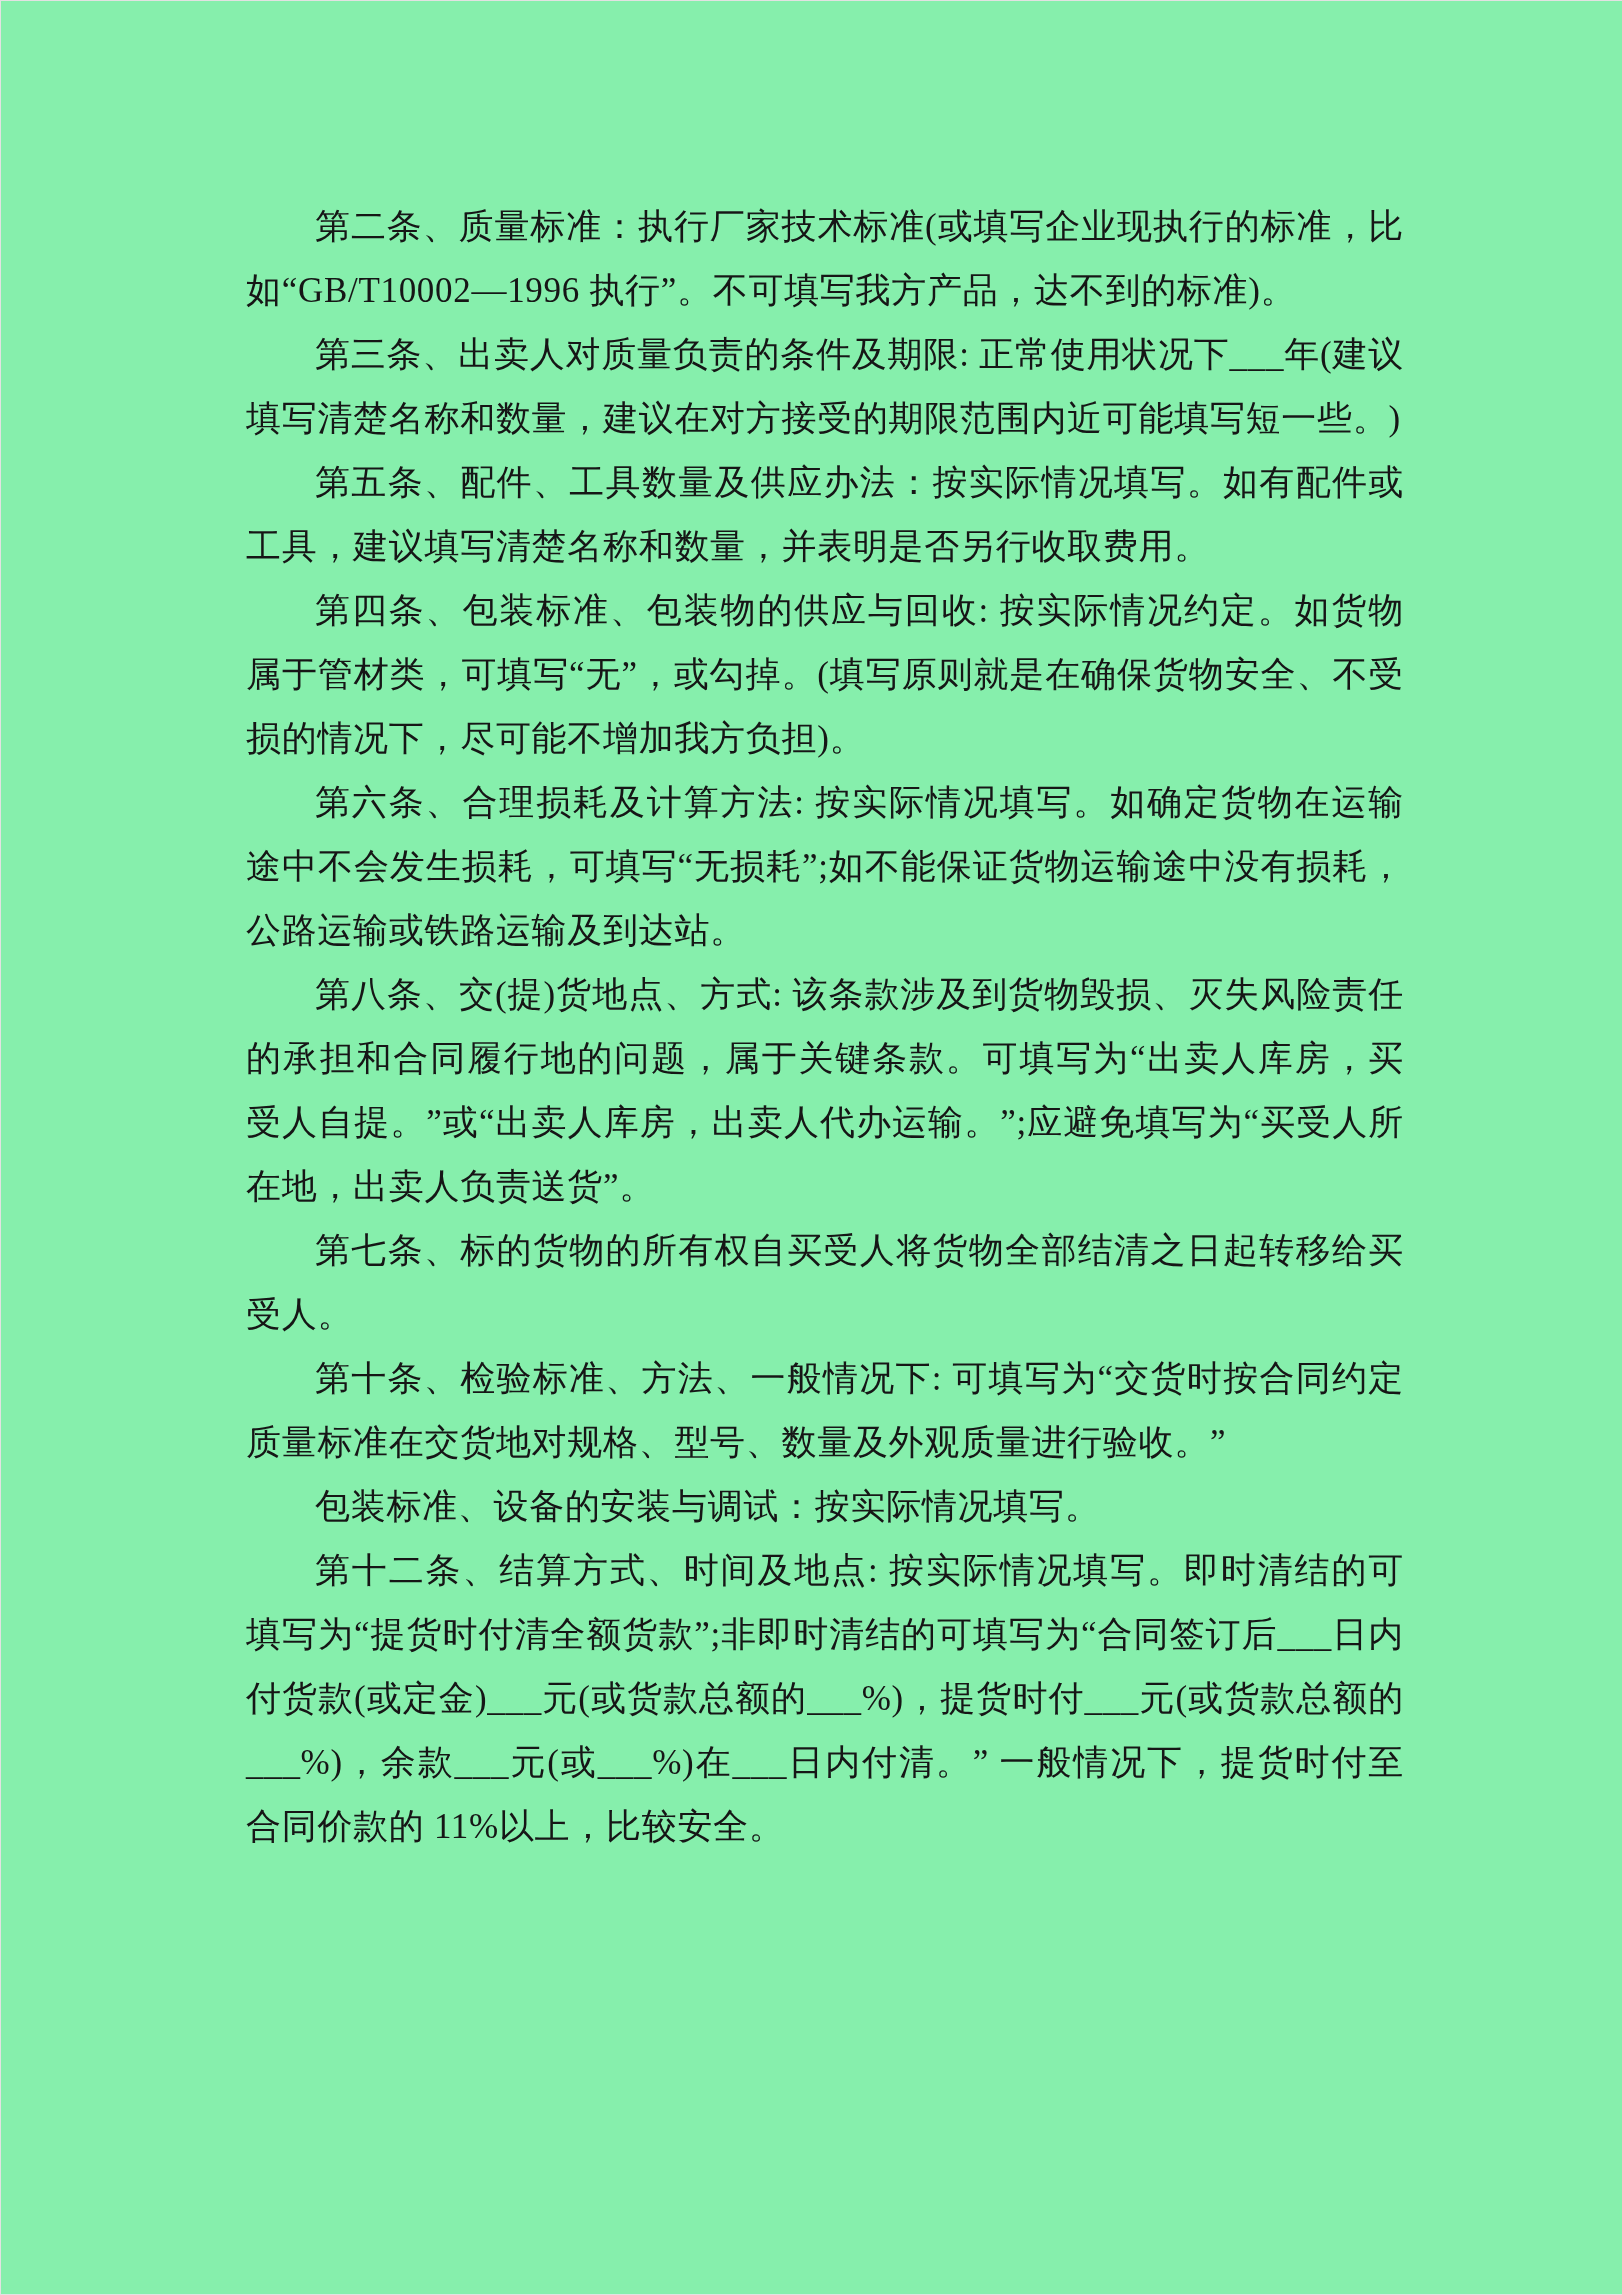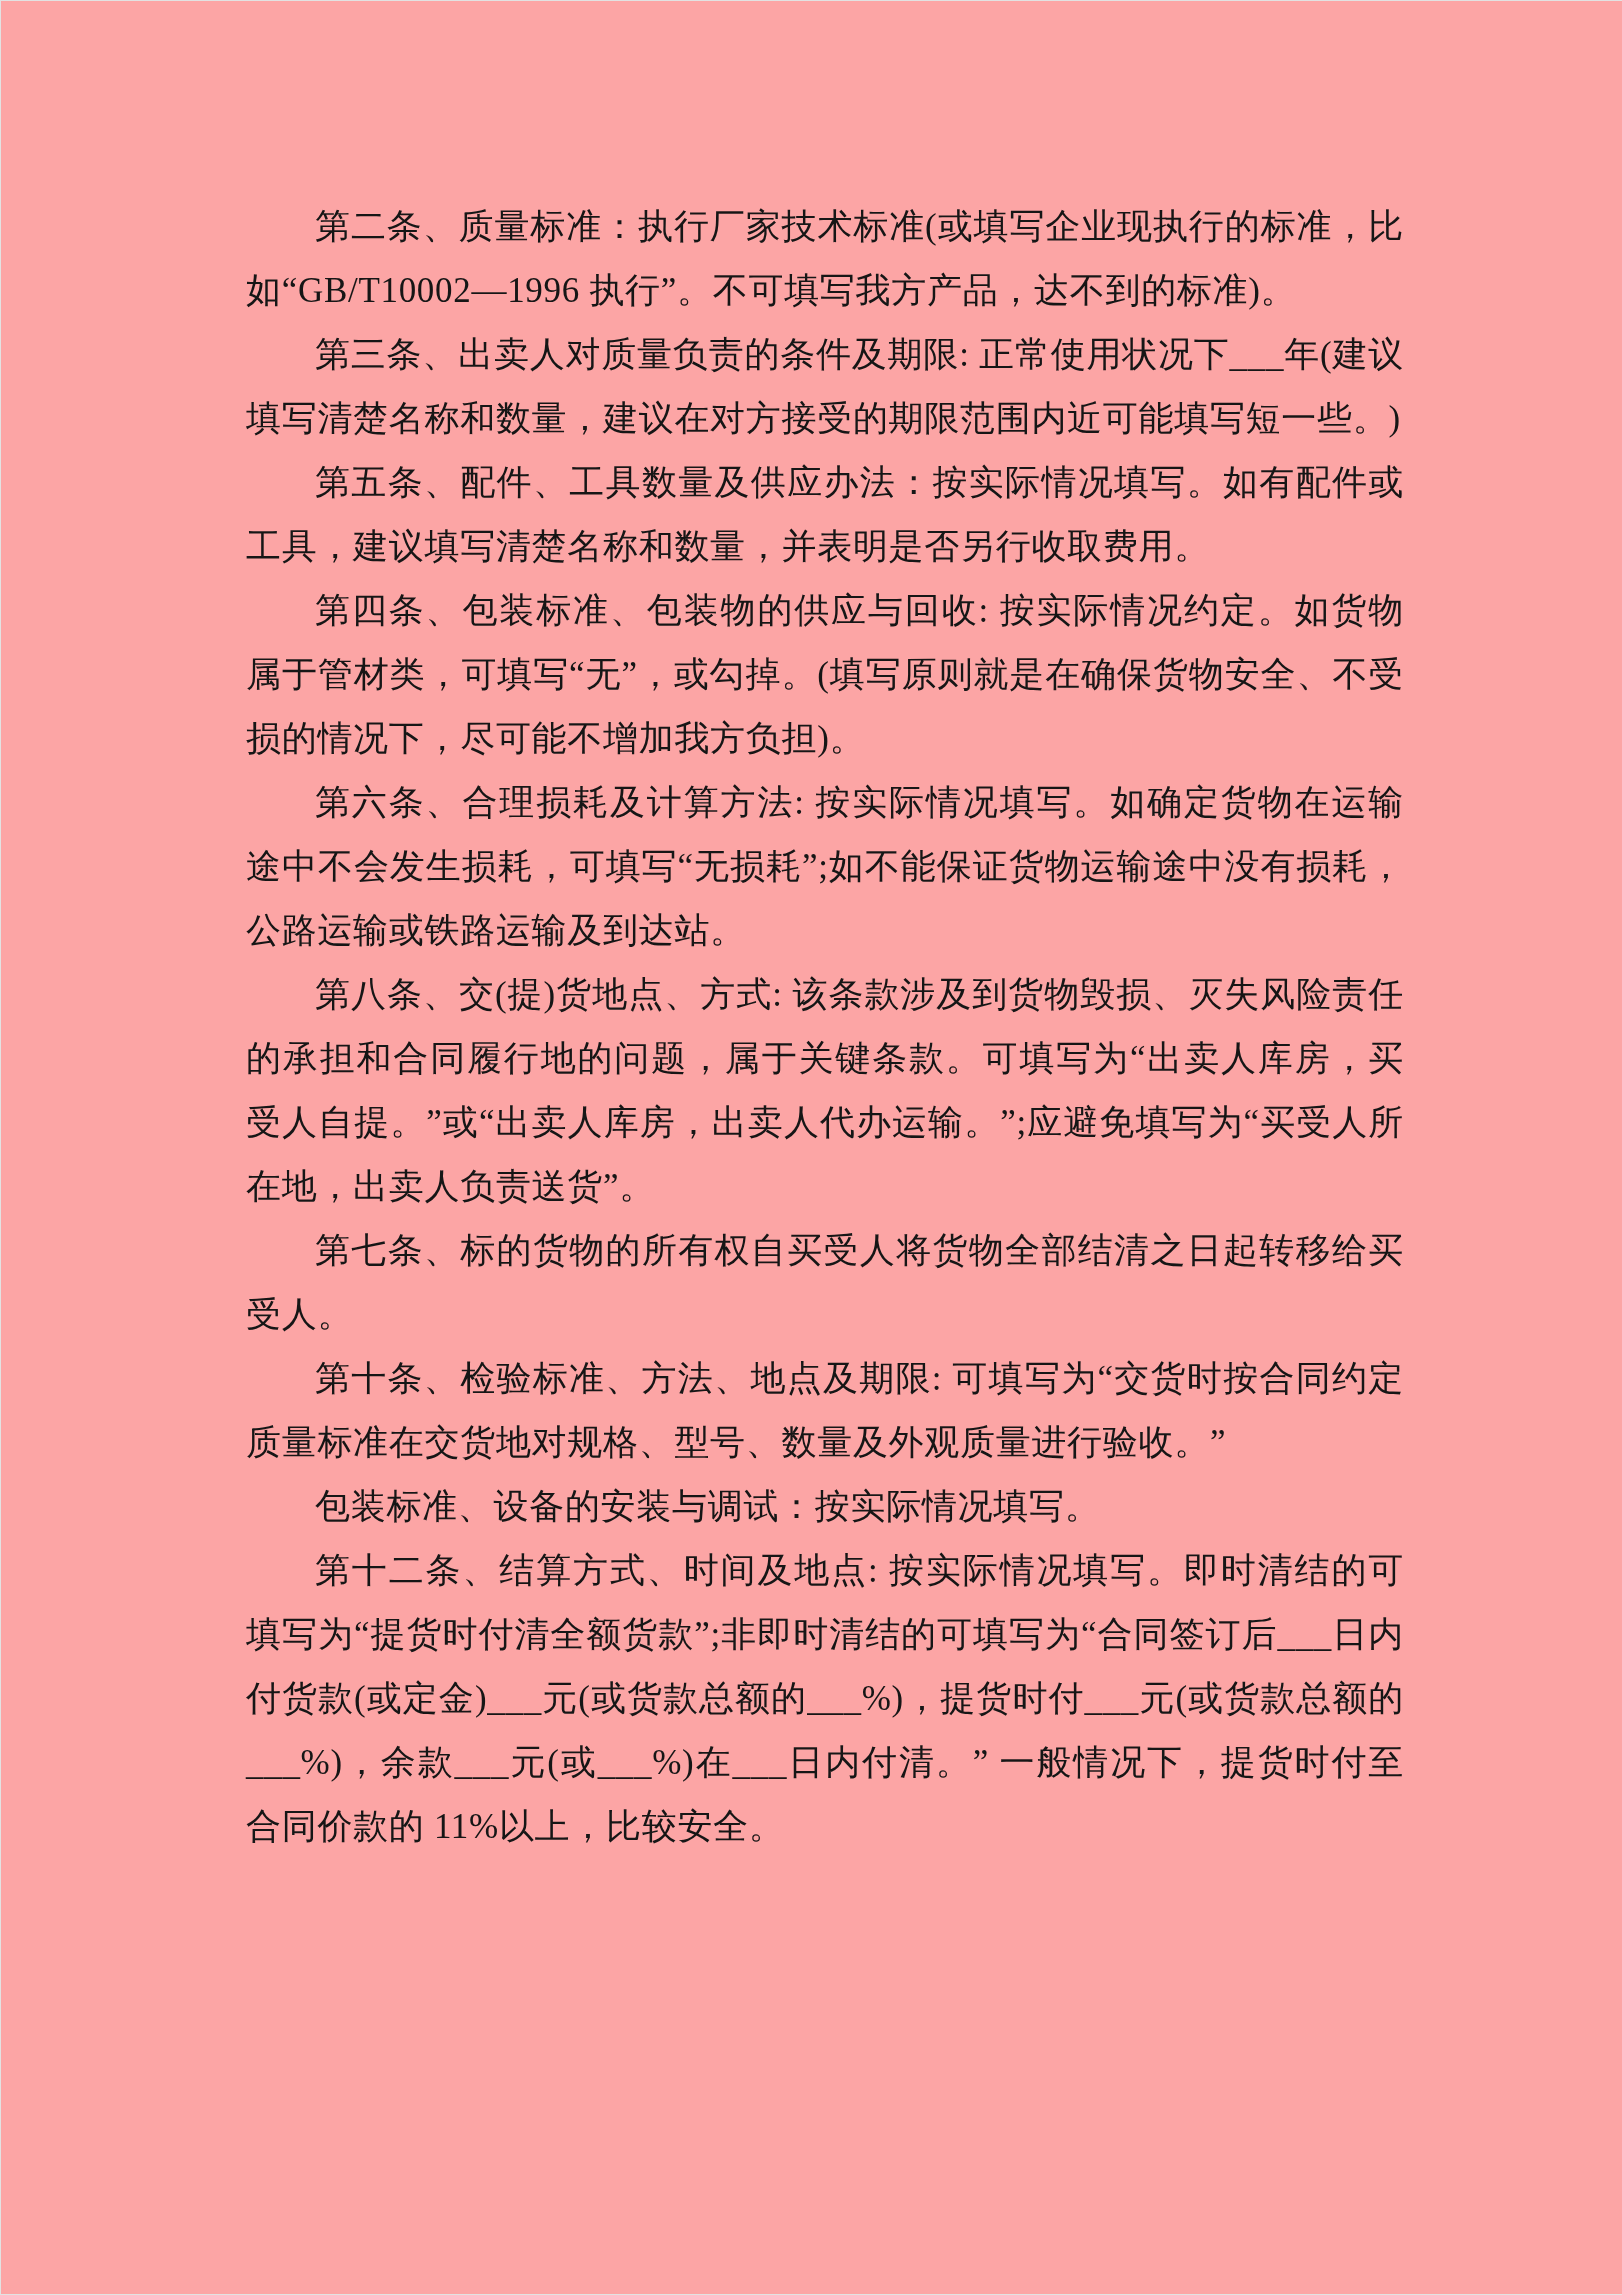--- a/index.html
+++ b/index.html
@@ -4,21 +4,21 @@
 <style>
   html, body {
     margin: 0;
     padding: 0;
     background: #ffffff;
   }
   .page {
     position: relative;
     width: 1623px;
     height: 2295px;
-    background: #fca5a5;
+    background: #86efac;
     box-sizing: border-box;
     border: 1.3px solid #e2e2e2;
     overflow: hidden;
   }
   .content {
     position: absolute;
     left: 245px;
     top: 194px;
     width: 1158px;
     color: #161616;
@@ -40,18 +40,18 @@
 
 <div class="page">
   <div class="content">
     <p class="para">第二条、质量标准：执行厂家技术标准(或填写企业现执行的标准，比如“GB/T10002—1996 执行”。不可填写我方产品，达不到的标准)。</p>
     <p class="para">第三条、出卖人对质量负责的条件及期限: 正常使用状况下___年(建议填写清楚名称和数量，建议在对方接受的期限范围内近可能填写短一些。)</p>
     <p class="para">第五条、配件、工具数量及供应办法：按实际情况填写。如有配件或工具，建议填写清楚名称和数量，并表明是否另行收取费用。</p>
     <p class="para">第四条、包装标准、包装物的供应与回收: 按实际情况约定。如货物属于管材类，可填写“无”，或勾掉。(填写原则就是在确保货物安全、不受损的情况下，尽可能不增加我方负担)。</p>
     <p class="para">第六条、合理损耗及计算方法: 按实际情况填写。如确定货物在运输途中不会发生损耗，可填写“无损耗”;如不能保证货物运输途中没有损耗，公路运输或铁路运输及到达站。</p>
     <p class="para">第八条、交(提)货地点、方式: 该条款涉及到货物毁损、灭失风险责任的承担和合同履行地的问题，属于关键条款。可填写为“出卖人库房，买受人自提。”或“出卖人库房，出卖人代办运输。”;应避免填写为“买受人所在地，出卖人负责送货”。</p>
     <p class="para">第七条、标的货物的所有权自买受人将货物全部结清之日起转移给买受人。</p>
-    <p class="para">第十条、检验标准、方法、地点及期限: 可填写为“交货时按合同约定质量标准在交货地对规格、型号、数量及外观质量进行验收。”</p>
+    <p class="para">第十条、检验标准、方法、一般情况下: 可填写为“交货时按合同约定质量标准在交货地对规格、型号、数量及外观质量进行验收。”</p>
     <p class="para">包装标准、设备的安装与调试：按实际情况填写。</p>
     <p class="para">第十二条、结算方式、时间及地点: 按实际情况填写。即时清结的可填写为“提货时付清全额货款”;非即时清结的可填写为“合同签订后___日内付货款(或定金)___元(或货款总额的___%)，提货时付___元(或货款总额的___%)，余款___元(或___%)在___日内付清。” 一般情况下，提货时付至合同价款的 11%以上，比较安全。</p>
   </div>
 </div>
 
 
 </body></html>

